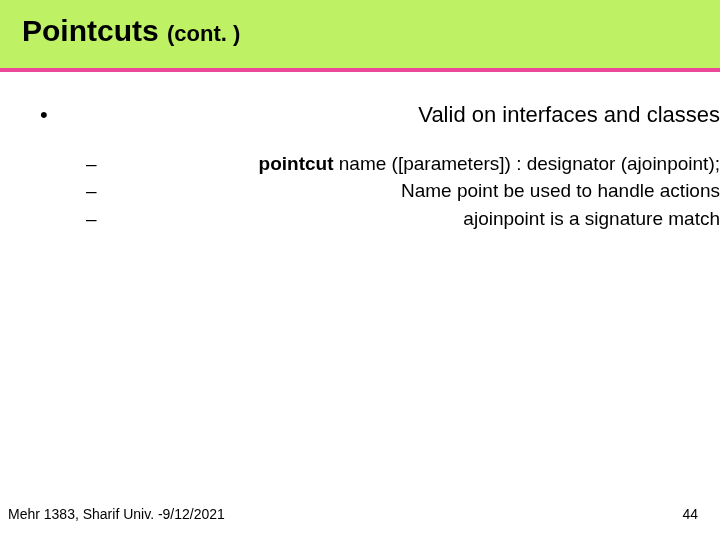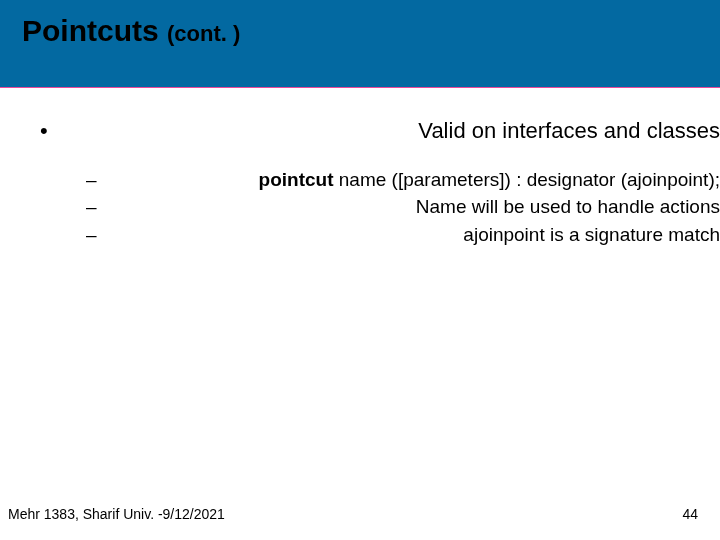--- a/index.html
+++ b/index.html
@@ -10,23 +10,23 @@
     body {
       width: 720px;
       height: 540px;
       font-family: Arial, Helvetica, sans-serif;
       background: #ffffff;
       position: relative;
       overflow: hidden;
     }
     .header-band {
       width: 100%;
-      height: 88px;
-      background: #0369a1;
-      border-bottom: 1px solid #ec4899;
+      height: 72px;
+      background: #bef264;
+      border-bottom: 4px solid #ec4899;
       position: relative;
     }
     .slide-title {
       position: absolute;
       left: 22px;
       top: 14px;
       font-size: 30px;
       font-weight: bold;
       color: #000;
     }
@@ -103,21 +103,21 @@
 </div>
 
 <div class="content">
   <ul class="bullet-list">
     <li class="bullet-item">Valid on interfaces and classes</li>
   </ul>
   <ul class="sub-list">
     <li class="sub-item">
       &nbsp;<span class="bold">pointcut</span><span> name ([parameters]) : designator (ajoinpoint);</span>
     </li>
-    <li class="sub-item">Name will be used to handle actions</li>
+    <li class="sub-item">Name point be used to handle actions</li>
     <li class="sub-item">ajoinpoint is a signature match</li>
   </ul>
 </div>
 
 <div class="footer">
   <span>Mehr 1383,  Sharif Univ. -9/12/2021</span>
   <span>44</span>
 </div>
 
 </body></html>

